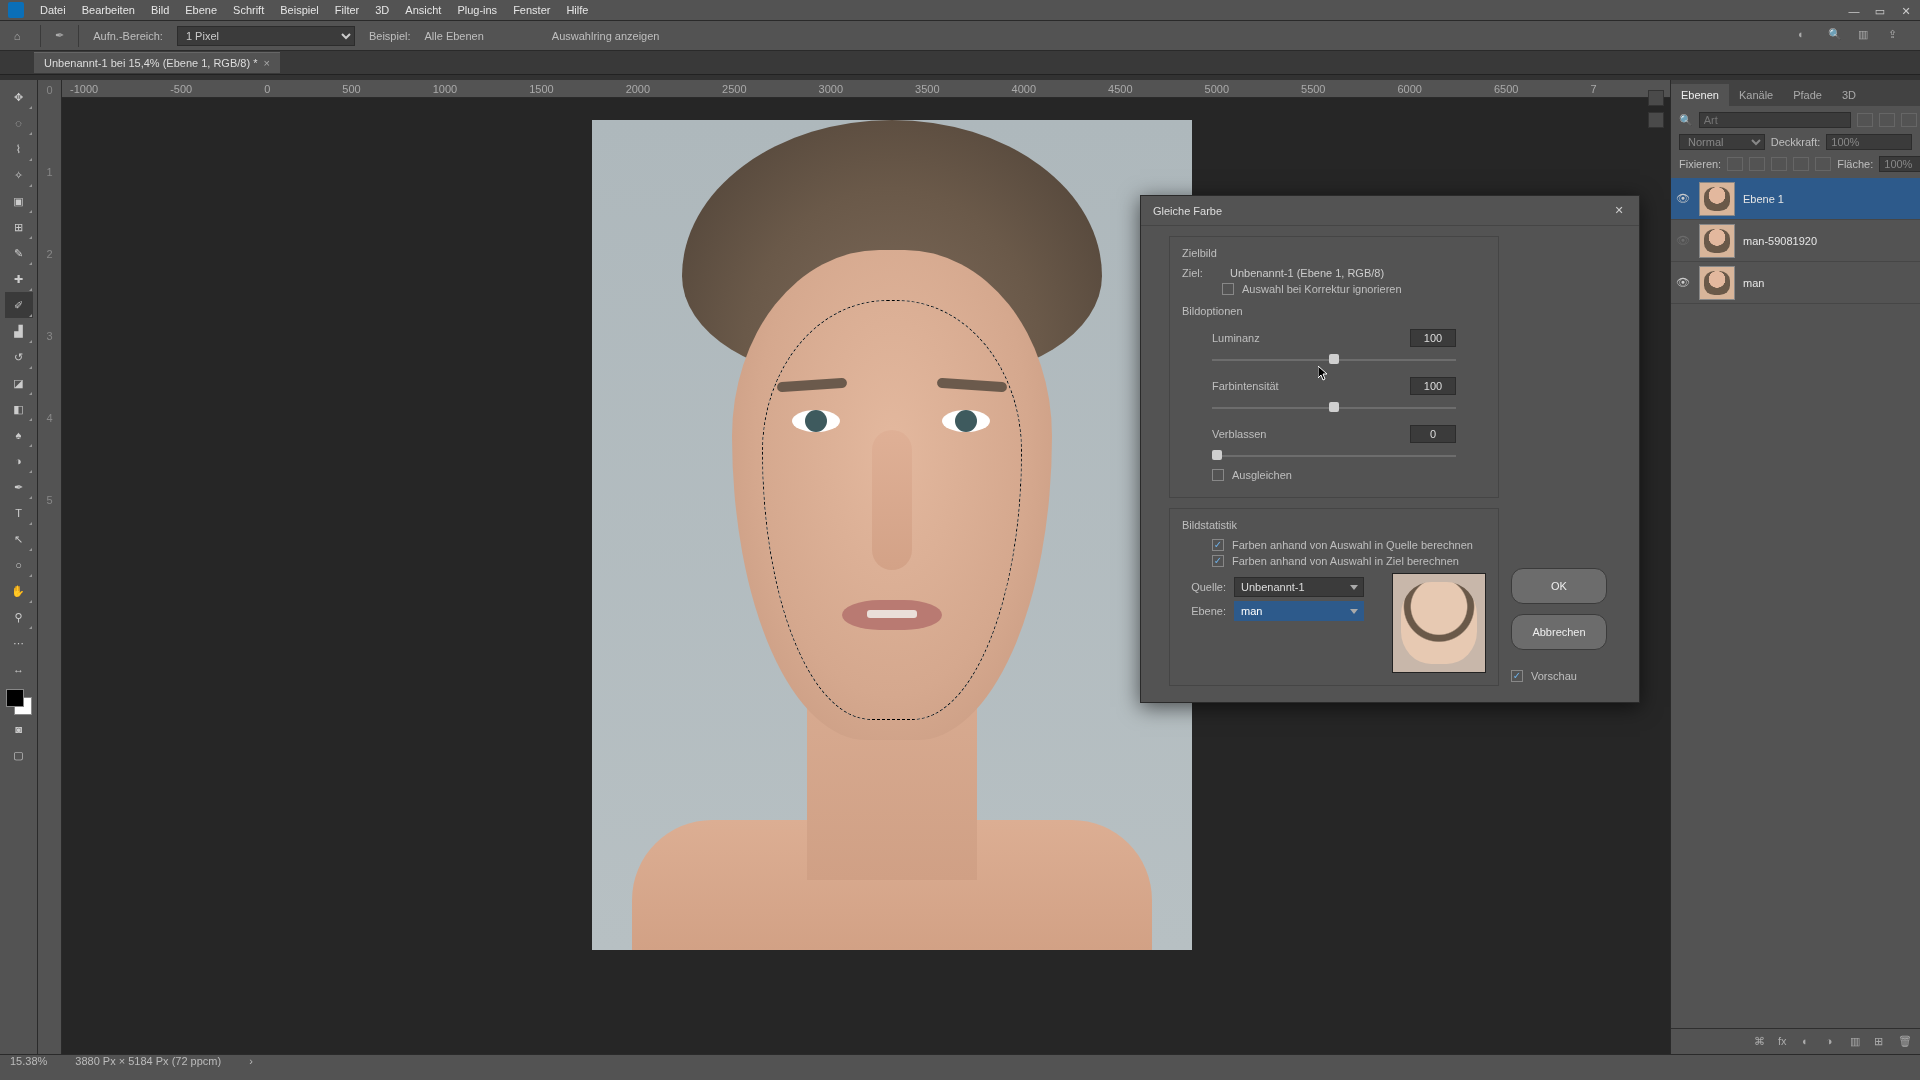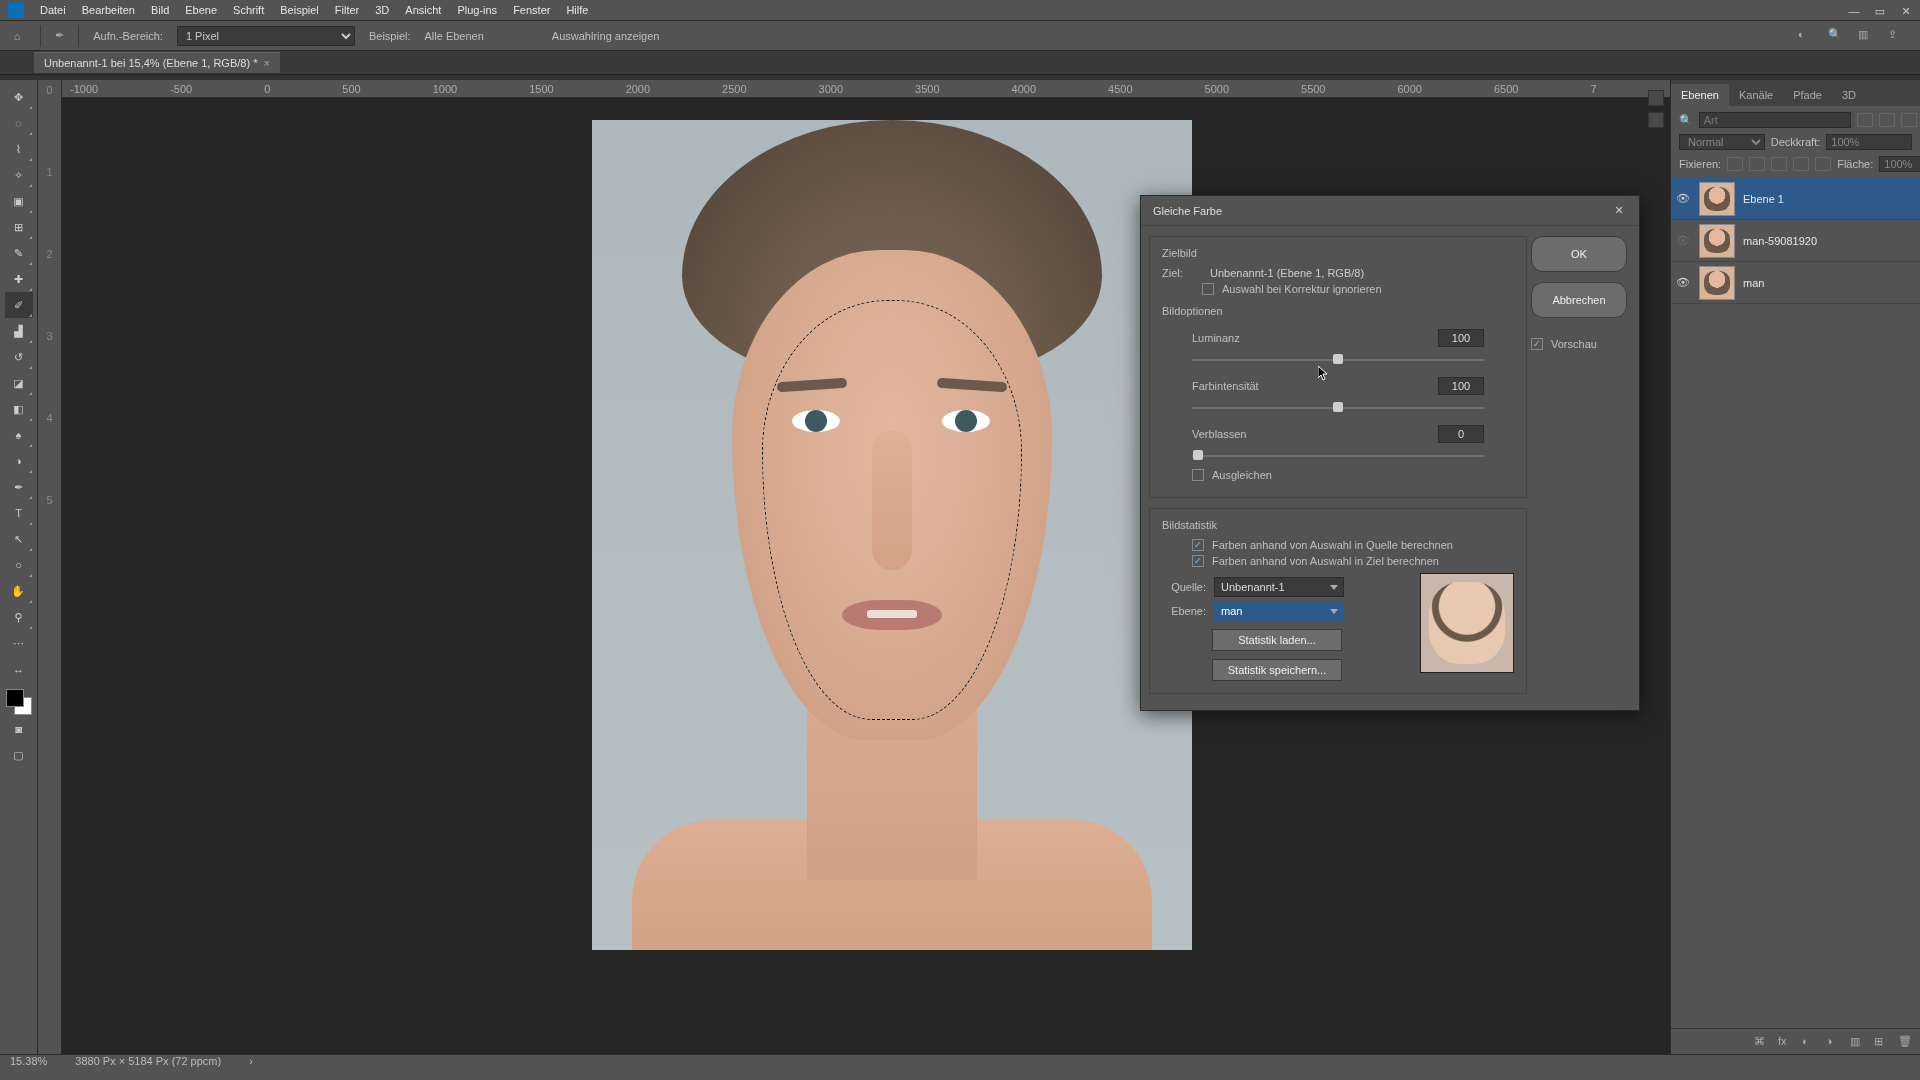--- a/index.html
+++ b/index.html
@@ -86,21 +86,21 @@
 #rtdock{position:absolute;right:254px;top:90px;width:20px;display:flex;flex-direction:column;gap:6px;align-items:center;}
 #rtdock div{width:16px;height:16px;background:#4a4a4a;border:1px solid #333;}
 
 
 #status { position:absolute; left:0; right:0; bottom:0; height:26px; background:#535353; border-top:1px solid #2a2a2a; display:flex; align-items:flex-start; padding:0 10px; gap:28px; color:#bbb; font-size:10px;}
 
 
 #dialog { position:absolute; left:1140px; top:195px; width:500px; background:#535353; border:1px solid #2a2a2a; box-shadow:0 4px 20px rgba(0,0,0,.6); }
 #dlg-title{height:30px;background:#535353;display:flex;align-items:center;padding:0 12px;color:#ddd;border-bottom:1px solid #454545;}
 #dlg-title .x{margin-left:auto;width:16px;height:16px;color:#ccc;display:flex;align-items:center;justify-content:center;cursor:pointer;}
-#dlg-body{padding:10px 8px 16px;display:flex;gap:4px;}
+#dlg-body{padding:10px 28px 16px;display:flex;gap:12px;align-items:flex-end;}
 #dlg-left{flex:1;display:flex;flex-direction:column;gap:10px;}
 .grp{border:1px solid #454545;padding:10px 12px 12px;}
 .grp .hdr{color:#bfbfbf;margin-bottom:8px;}
 .field{display:flex;align-items:center;gap:8px;margin:4px 0;}
 .chk{width:12px;height:12px;border:1px solid #888;display:inline-flex;align-items:center;justify-content:center;background:#535353;}
 .chk.on::after{content:"✓";color:#6db0e8;font-size:10px;line-height:1;}
 .numbox{width:46px;height:18px;background:#3b3b3b;border:1px solid #2c2c2c;color:#ddd;text-align:center;}
 .sliderrow{display:flex;flex-direction:column;gap:2px;margin:6px 0;}
 .slider{position:relative;height:14px;}
 .slider .track{position:absolute;left:0;right:0;top:6px;height:2px;background:#6d6d6d;}
@@ -397,24 +397,20 @@
               <span class="selbox">
                   <span>Unbenannt-1</span>
                 </span>
             </div>
             <div class="field">
               <span class="lbl" style="width:44px;text-align:right">Ebene:</span>
               <span class="selbox hl">
                   <span>man</span>
                 </span>
             </div>
-            <div class="btnstack" style="margin-top:8px;margin-left:50px">
-              <button class="stat">Statistik laden...</button>
-              <button class="stat">Statistik speichern...</button>
-            </div>
           </div>
           <div id="srcthumb"></div>
         </div>
       </div>
     </div>
     <div id="dlg-right">
       <button class="dlg">OK</button>
       <button class="dlg">Abbrechen</button>
       <div class="field" style="margin-top:10px">
         <span class="chk on"></span>

